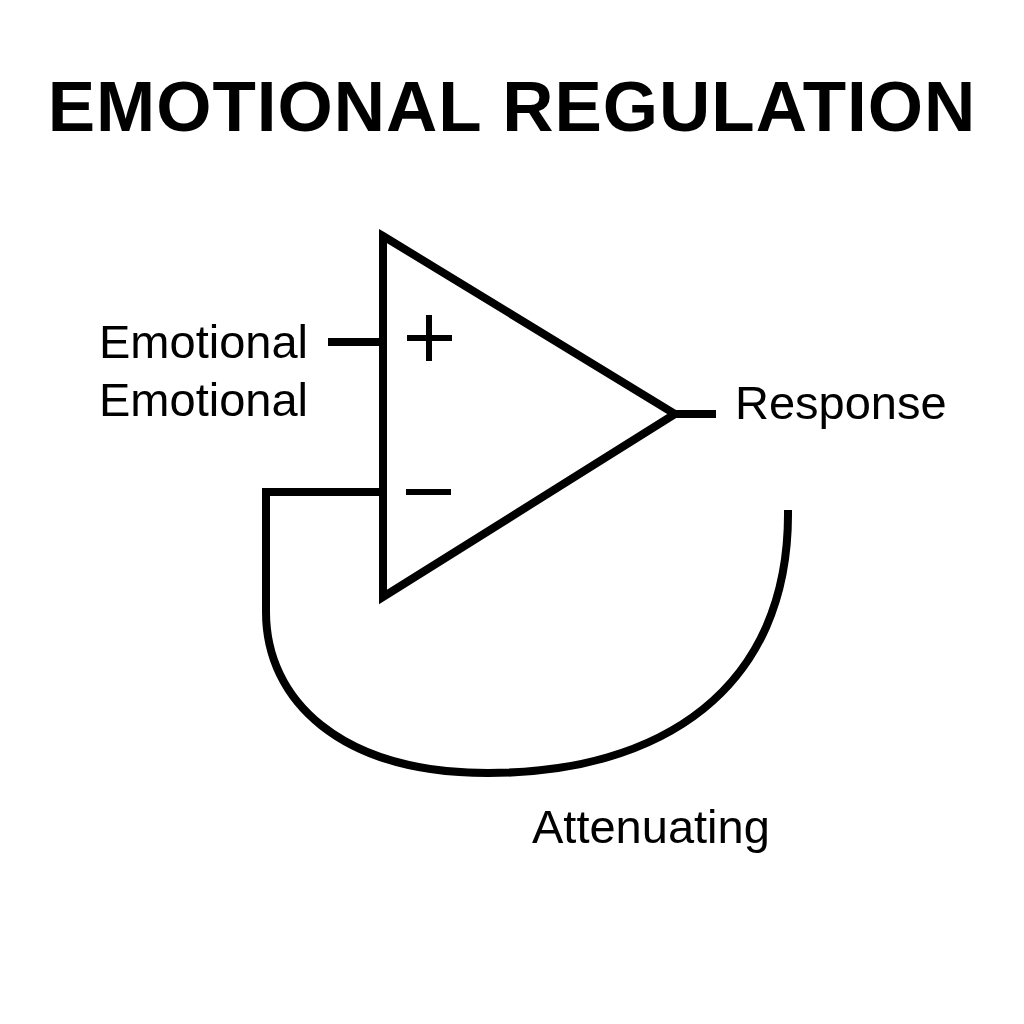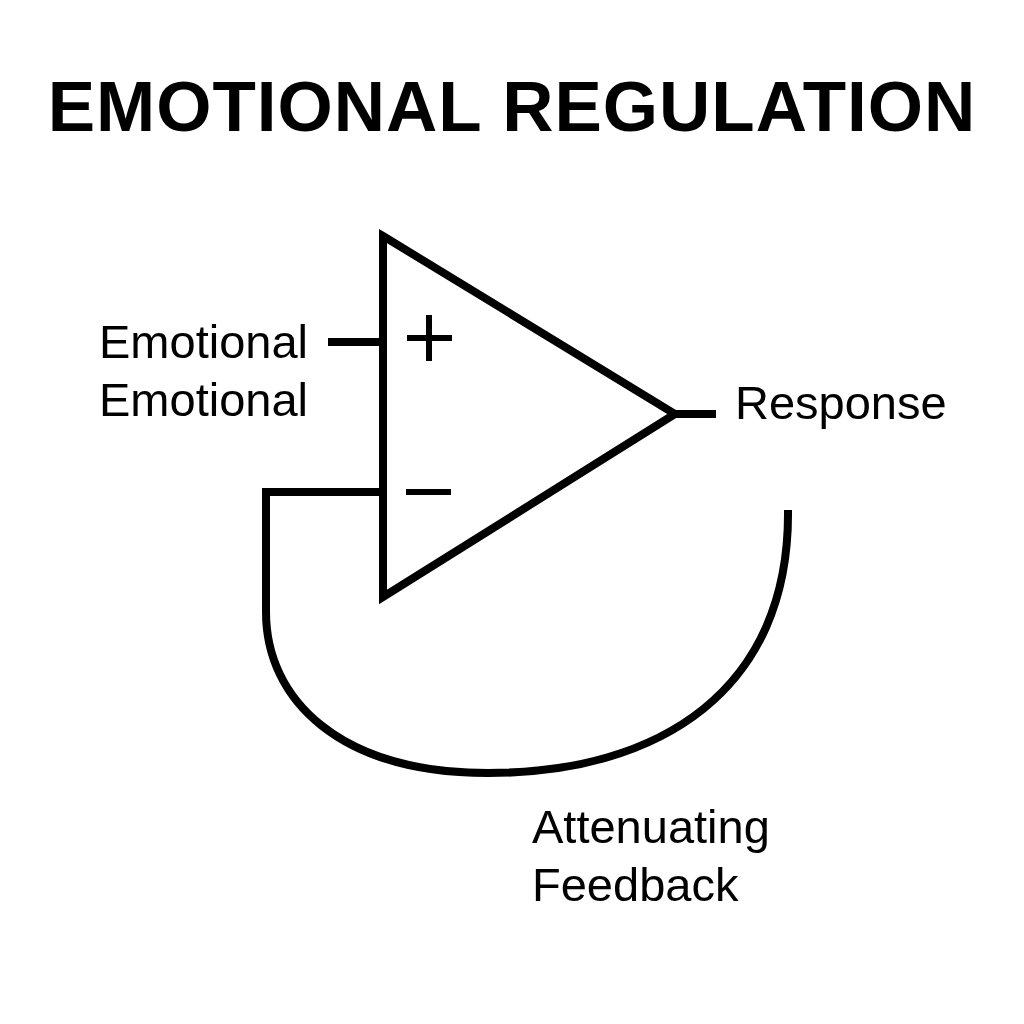--- a/index.html
+++ b/index.html
@@ -47,14 +47,13 @@
   <span>Emotional</span>
   <span>Emotional</span>
 </div>
 
 <div class="lbl lbl-response">
   <span>Response</span>
 </div>
 
 <div class="lbl lbl-feedback">
   <span>Attenuating</span>
-  <span>Feedback</span>
 </div>
 
 </body></html>

